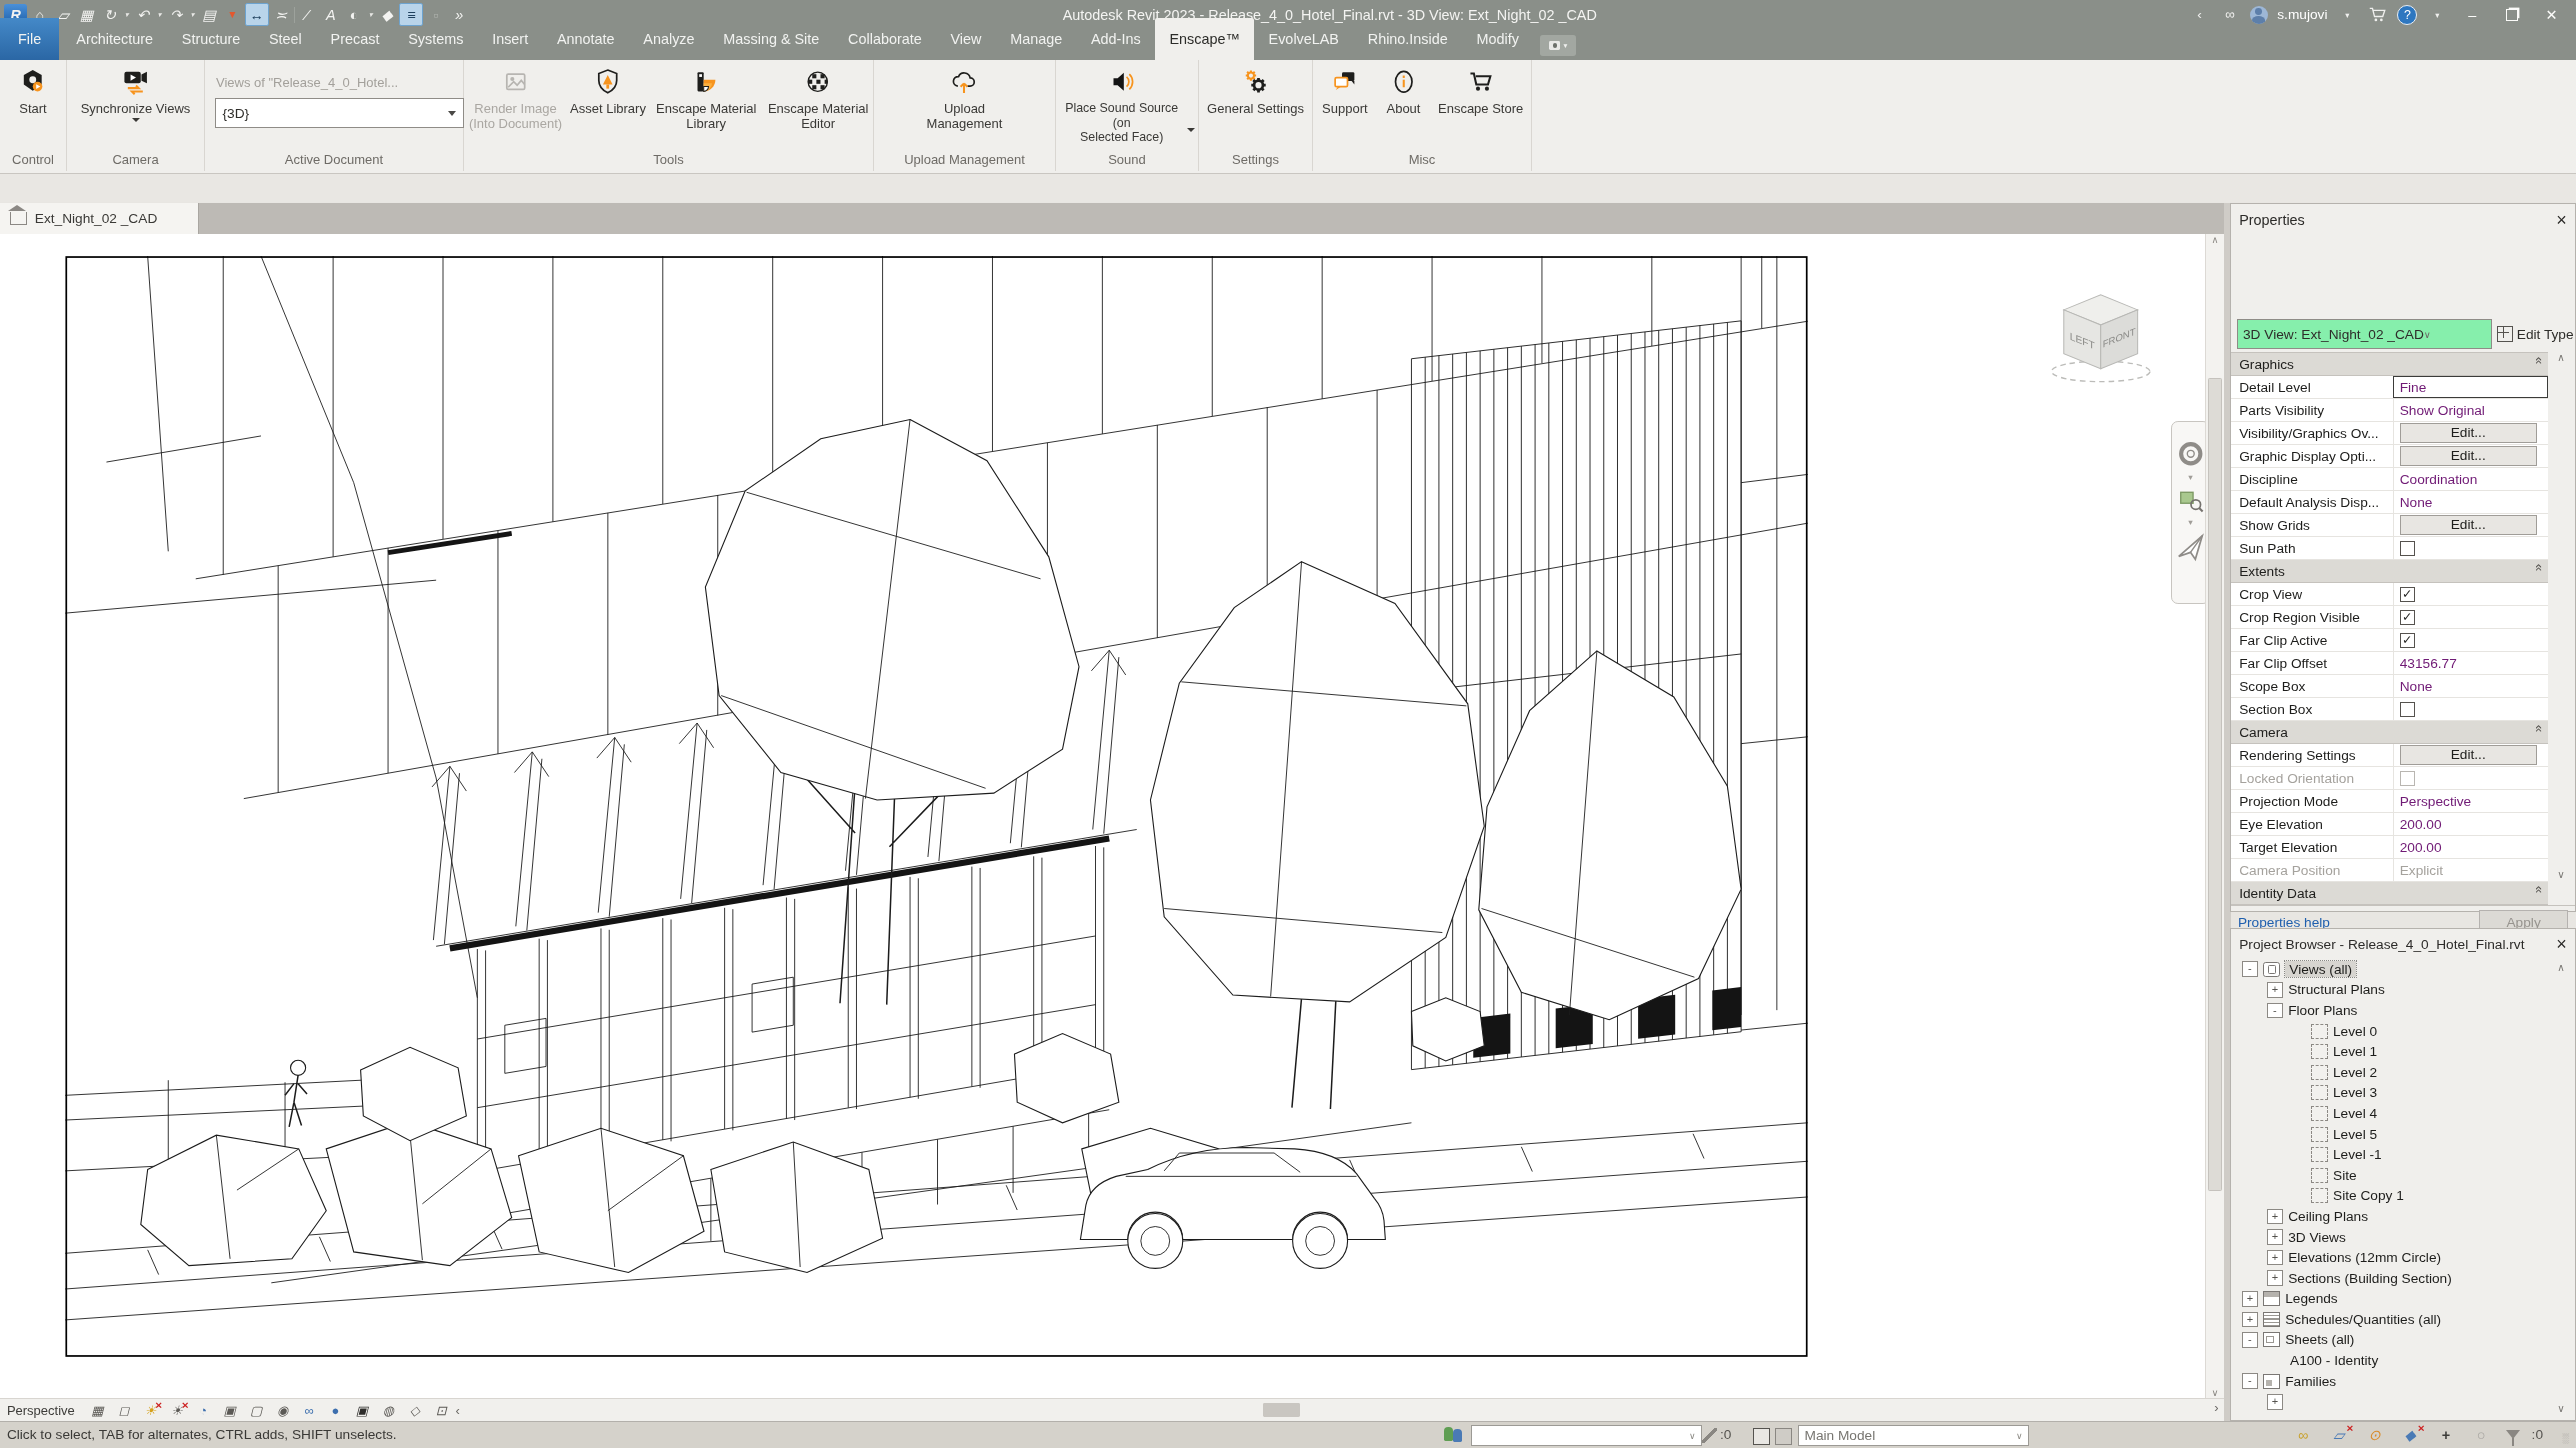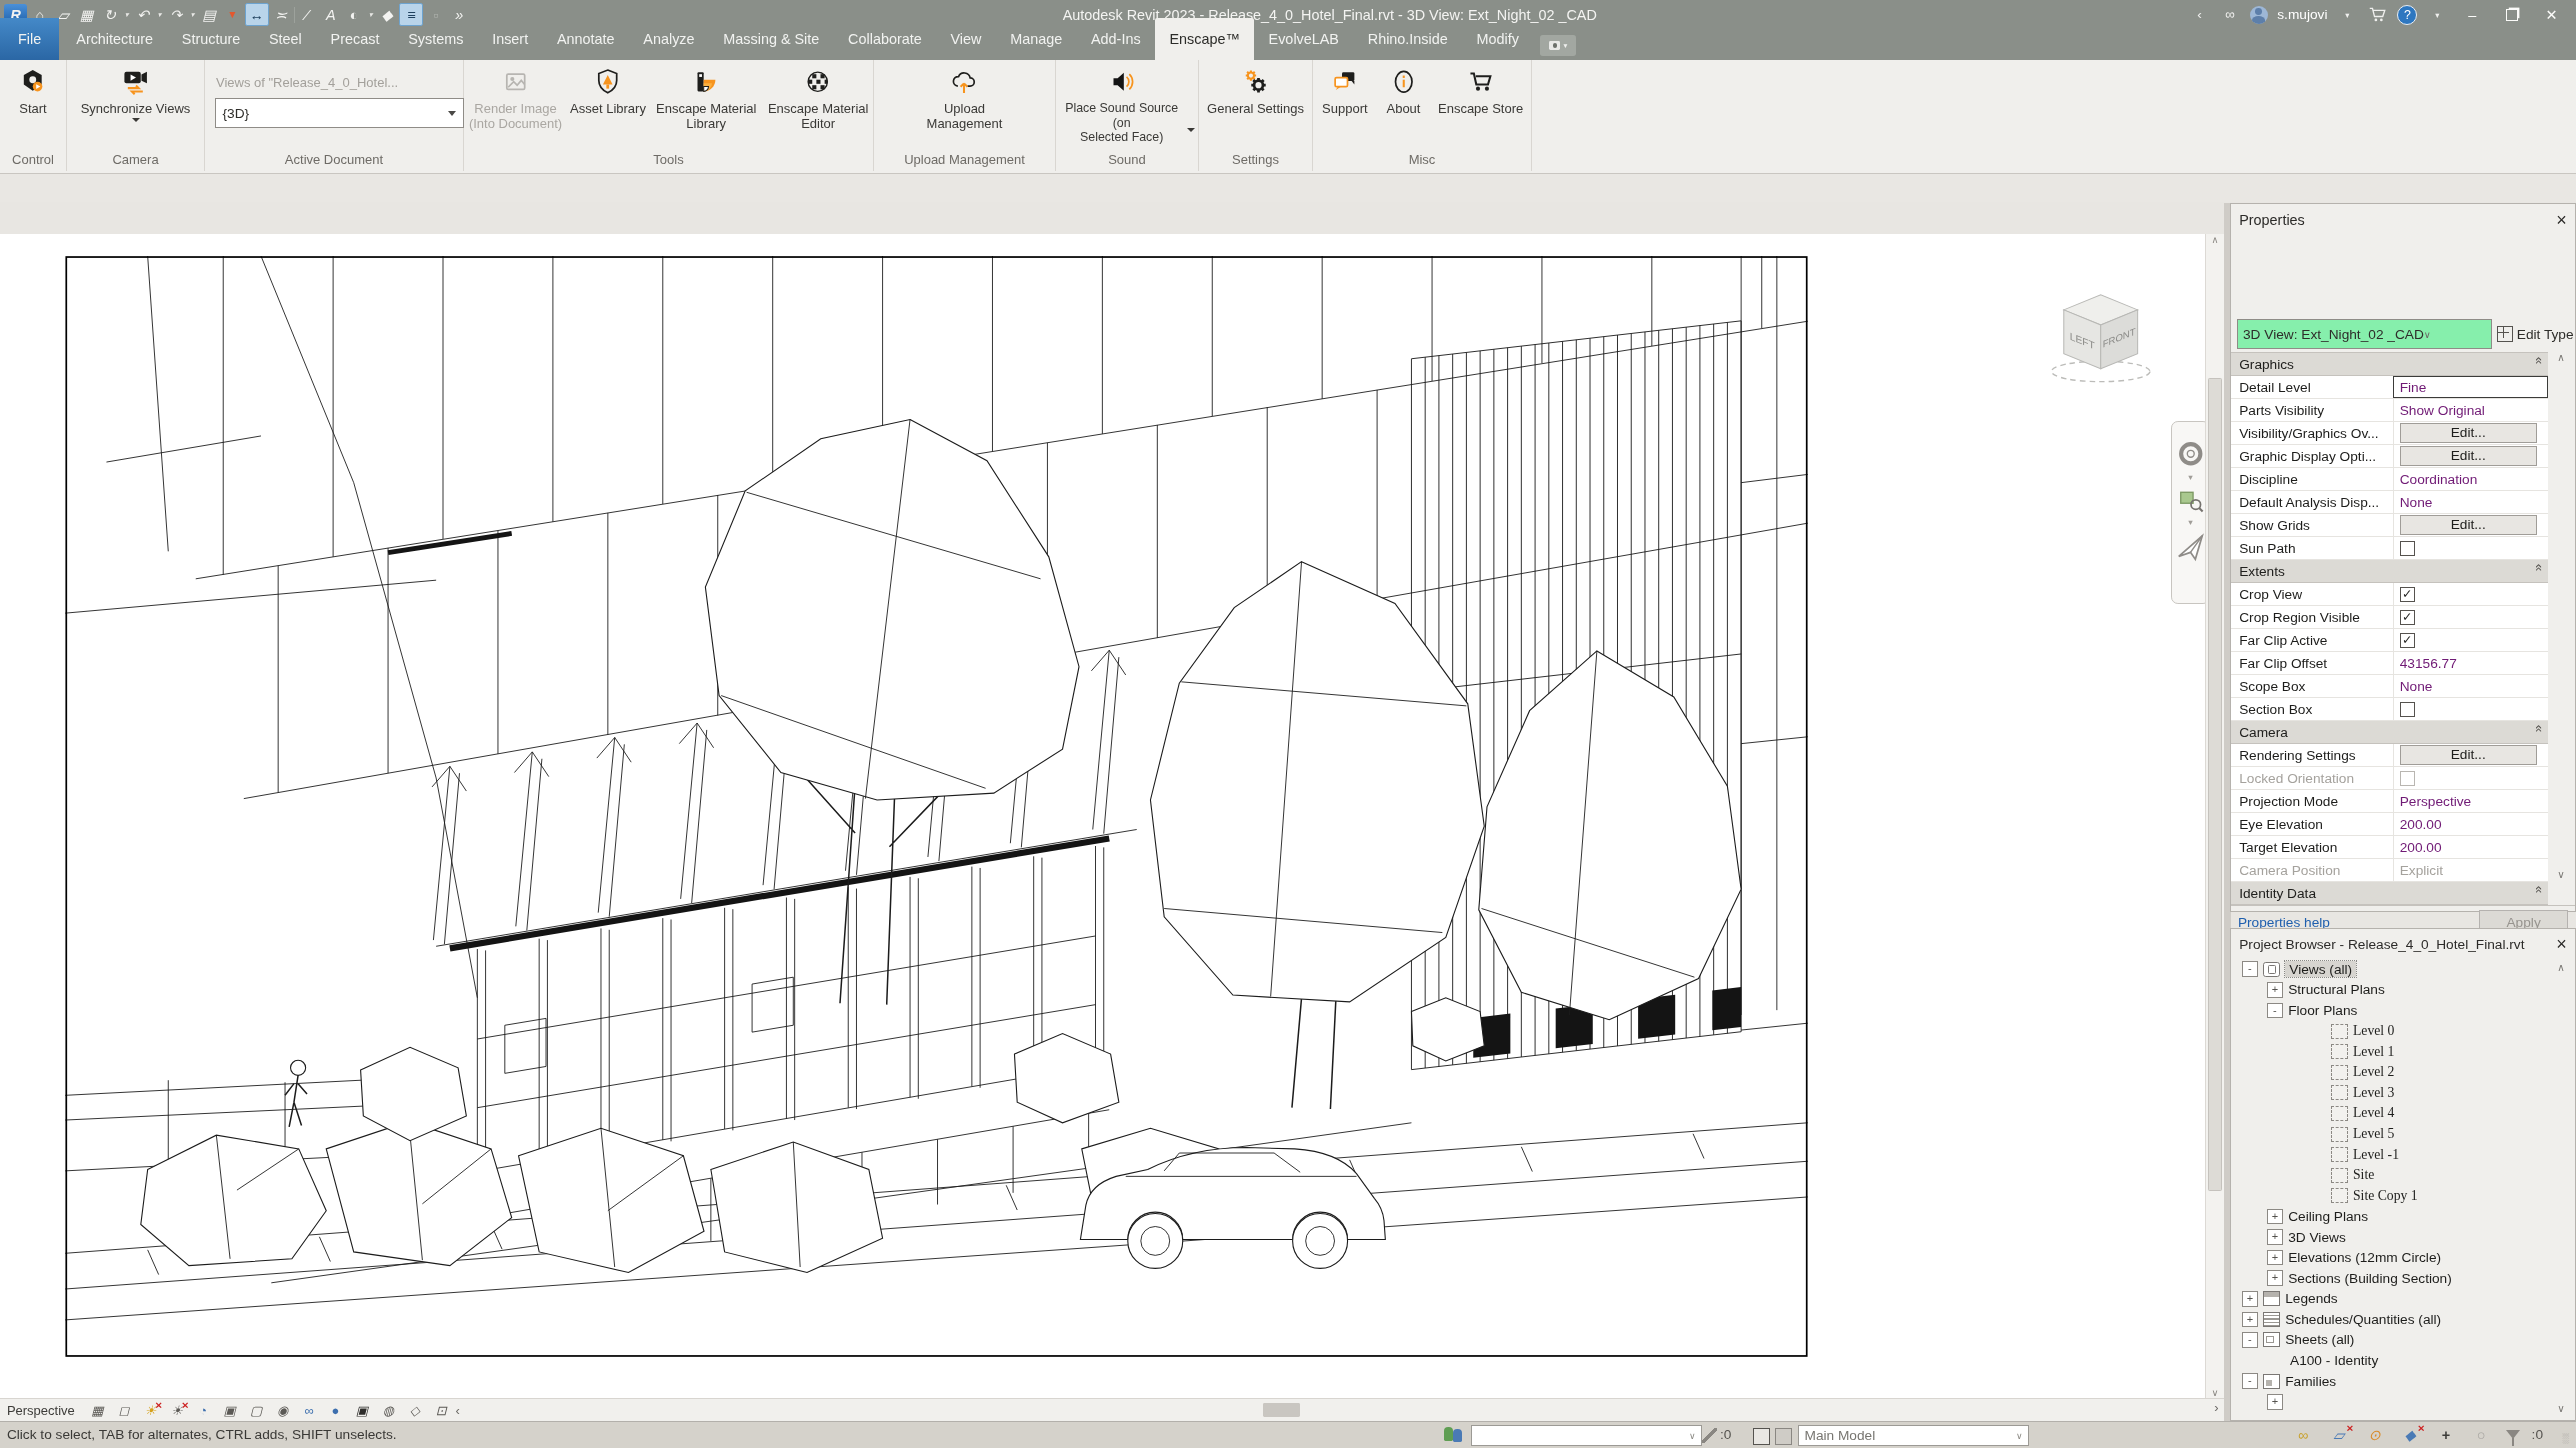--- a/index.html
+++ b/index.html
@@ -136,21 +136,21 @@
   .p-help{font-size:13.7px;color:#1f5fae;text-decoration:underline;}
   .p-apply{width:87px;height:23.4px;background:#dcdad5;border:0.7px solid #b5b2af;color:#97948f;font-size:13.7px;display:flex;align-items:center;justify-content:center;}
   
   .browser{position:absolute;left:2230px;top:928px;width:346px;height:493px;background:#f0efec;border:0.7px solid #b5b2ad;box-sizing:border-box;overflow:hidden;}
   .b-head{height:30px;display:flex;align-items:center;justify-content:space-between;padding:0 8.2px;font-size:13.7px;color:#2c2b29;white-space:nowrap;}
   .b-close{font-size:18px;color:#2c2b29;}
   .b-tree{position:relative;height:461px;overflow:hidden;}
   .titem{display:flex;align-items:center;height:20.6px;font-size:13.7px;color:#1d1d1b;white-space:nowrap;}
   .titem.l0{padding-left:11px;}
   .titem.l1{padding-left:36px;}
-  .titem.l2{padding-left:100px;font-family:Liberation Serif, serif;}
+  .titem.l2{padding-left:80px;}
   .titem.l1b{padding-left:59px;}
   .texp{width:13.7px;height:13.7px;border:0.7px solid #8c8984;background:#fff;font-size:11px;line-height:12.4px;text-align:center;color:#55534f;margin-right:5.5px;flex:0 0 auto;}
   .texp:empty{display:none;}
   .ticon{display:none;width:16.5px;height:15px;margin-right:5.5px;flex:0 0 auto;box-sizing:border-box;}
   .ticon.ic-views{display:inline-block;border:1.4px solid #7a7774;border-radius:2.7px;background:#fff;position:relative;}
   .ticon.ic-views::before{content:"";position:absolute;left:3.4px;top:2.7px;width:6.2px;height:6.2px;border:1.4px solid #7a7774;border-radius:1.4px;}
   .ticon.ic-plan{display:inline-block;border:1.4px dashed #8c8984;background:#f2f1ee;}
   .ticon.ic-legend{display:inline-block;border:1.4px solid #7a7774;background:linear-gradient(#b5b2ad 40%,#fff 40%);}
   .ticon.ic-sched{display:inline-block;border:1.4px solid #7a7774;background:repeating-linear-gradient(#fff 0 2.1px,#9b9893 2.1px 3.4px);}
   .ticon.ic-sheet{display:inline-block;border:1.4px solid #7a7774;background:#fff;position:relative;}
@@ -528,20 +528,26 @@
       </div>
       <div class="rp-name">Misc</div>
     </div>
 
 
     <div style="flex:1"></div>
   </div>
 
   <div class="subribbon"></div>
 
+  <div class="viewtabs">
+    <div class="vtab">
+      <span class="vt-icon"></span>
+      <span>Ext_Night_02 _CAD</span>
+    </div>
+  </div>
 
   <div class="canvas">
     <svg class="drawing" width="1743" height="1101" viewBox="0 0 2537 1603">
 
       <path class="s" d="M285,0 L420,330 L540,760 L600,1080 M120,0 L150,430 M60,300 L285,262 M0,520 L540,472"></path>
 
       <path class="s" d="M230,0 V464 M390,0 V438 M550,0 V412 M710,0 V387 M870,0 V361 M1030,0 V336 M1190,0 V310 M1350,0 V284 M1510,0 V259 M1670,0 V233 M1830,0 V208 M1990,0 V182 M2150,0 V156 M2310,0 V131 M2470,0 V105"></path>
       <path class="s" d="M190,470 L2537,95"></path>
 
       <path class="s" d="M310,451 V781 M470,425 V753 M630,400 V725 M790,374 V697 M950,348 V669 M1110,323 V640 M1270,297 V612 M1430,272 V584 M1590,246 V556 M1750,220 V528 M1910,195 V500"></path>

